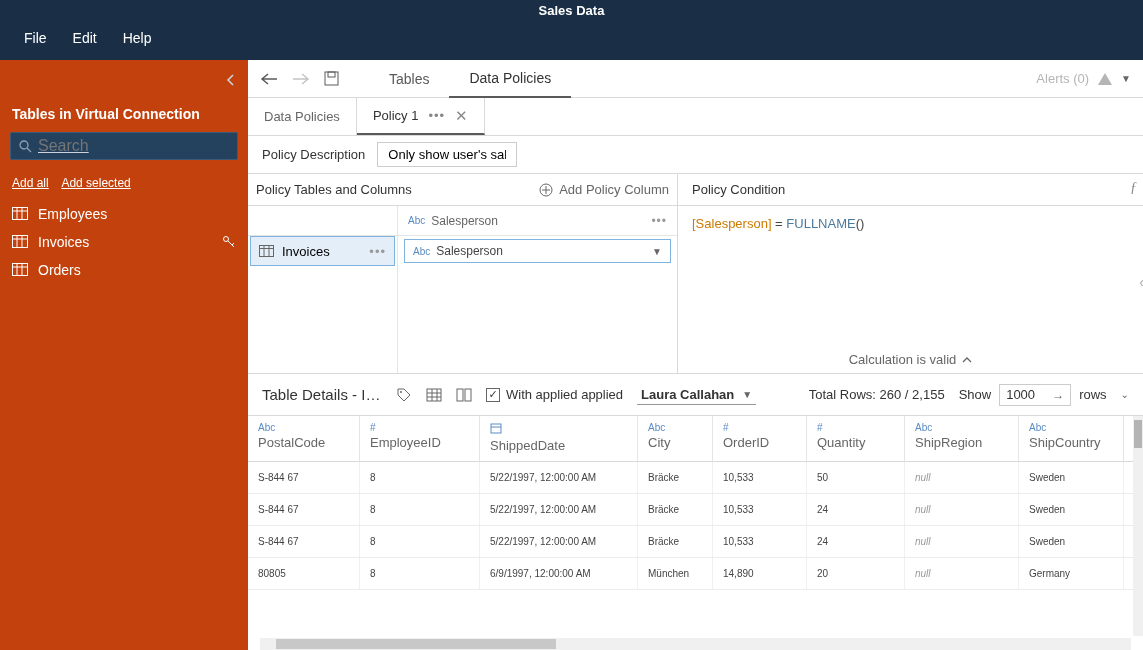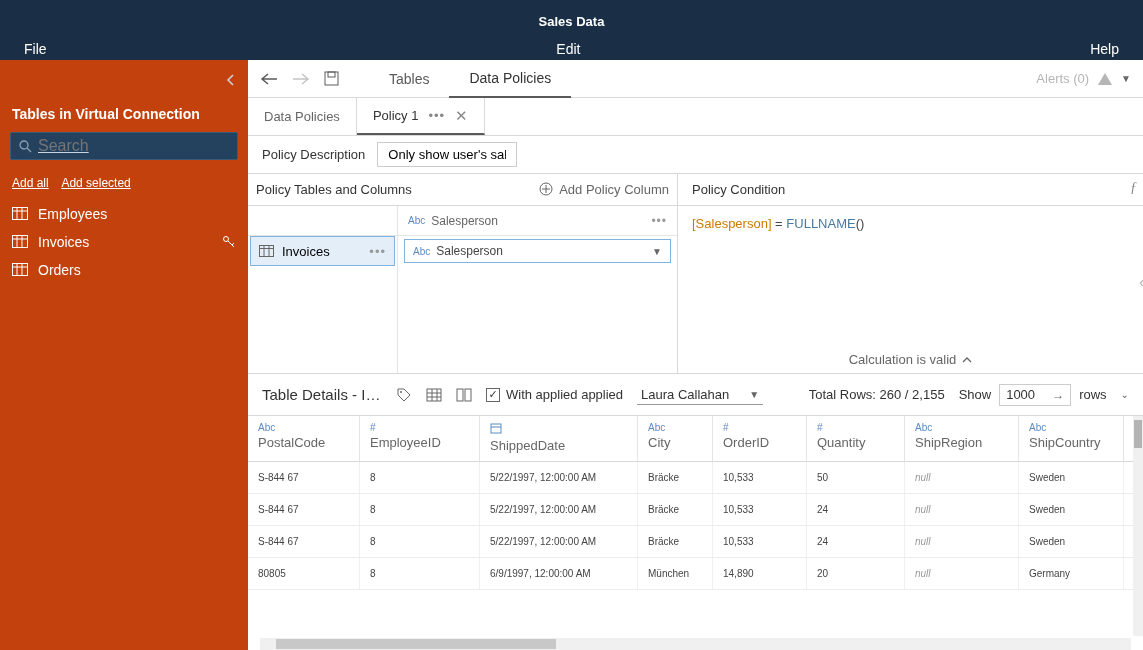--- a/index.html
+++ b/index.html
@@ -1,19 +1,19 @@
 <!DOCTYPE html>
 <html><head>
 <meta charset="utf-8">
 <style>
 * { box-sizing: border-box; margin: 0; padding: 0; font-family: -apple-system, BlinkMacSystemFont, "Segoe UI", Arial, sans-serif; }
 html, body { width: 1143px; height: 650px; overflow: hidden; background: #fff; }
 .topbar { background: #1a2f45; color: #fff; height: 60px; }
-.topbar-title { text-align: center; font-size: 13px; font-weight: 600; padding: 14px 0 4px; }
-.topbar-menu { display: flex; gap: 26px; padding: 8px 24px 10px; font-size: 14px; justify-content: space-between; }
+.topbar-title { text-align: center; font-size: 13px; font-weight: 600; padding: 3px 0 4px; }
+.topbar-menu { display: flex; gap: 26px; padding: 8px 24px 10px; font-size: 14px; }
 .topbar-menu span { cursor: pointer; }
 .body { display: flex; height: 590px; }
 .sidebar { width: 248px; background: #c2410c; color: #fff; position: relative; }
 .sidebar-collapse { position: absolute; top: 14px; right: 12px; color: #cbd5e1; cursor: pointer; font-size: 14px; }
 .sidebar-title { font-size: 14px; font-weight: 600; padding: 46px 12px 10px; color: #fff; }
 .search-box { margin: 0 10px 10px; background: #24415e; border: 1px solid #3a5a7a; border-radius: 2px; display: flex; align-items: center; padding: 4px 8px; }
 .search-box input { background: transparent; border: none; outline: none; color: #cbd5e1; font-size: 16px; width: 100%; text-decoration: underline; }
 .search-box .mag { margin-right: 6px; color: #8aa0b4; display: flex; }
 .add-links { padding: 6px 12px 10px; font-size: 12px; }
 .add-links span { text-decoration: underline; cursor: pointer; margin-right: 10px; color: #fff; }
@@ -32,21 +32,21 @@
 .policy-tabs { height: 38px; border-bottom: 1px solid #d9d9d9; display: flex; align-items: stretch; }
 .ptab { padding: 0 16px; display: flex; align-items: center; font-size: 13px; color: #666; cursor: pointer; border-right: 1px solid #d9d9d9; }
 .ptab.active { color: #333; border-bottom: 2px solid #5a5a5a; border-right: 1px solid #d9d9d9; }
 .ptab .more { margin-left: 10px; letter-spacing: 1px; color: #888; }
 .ptab .close { margin-left: 10px; color: #888; font-size: 15px; }
 .policy-desc { height: 38px; border-bottom: 1px solid #d9d9d9; display: flex; align-items: center; padding: 0 14px; gap: 12px; font-size: 13px; color: #333; }
 .desc-input { border: 1px solid #ccc; padding: 4px 10px; font-size: 13px; width: 140px; }
 .policy-split { display: flex; height: 200px; border-bottom: 1px solid #d9d9d9; position: relative; }
 .policy-left { width: 430px; border-right: 1px solid #d9d9d9; display: flex; flex-direction: column; }
 .policy-left-hdr { height: 32px; border-bottom: 1px solid #d9d9d9; display: flex; align-items: center; padding: 0 8px; font-size: 13px; color: #333; }
-.add-col { margin-left: auto; color: #666; display: flex; gap: 6px; cursor: pointer; }
+.add-col { margin-left: auto; color: #666; display: flex; align-items: center; gap: 6px; cursor: pointer; }
 .pl-body { flex: 1; display: flex; }
 .pl-tables { width: 150px; border-right: 1px solid #e5e5e5; }
 .pl-columns { flex: 1; }
 .pl-col-hdr { height: 30px; border-bottom: 1px solid #e5e5e5; display: flex; align-items: center; padding: 0 10px; font-size: 12px; color: #666; }
 .abc { font-size: 10px; color: #5a8bc4; margin-right: 6px; }
 .pl-col-hdr .more { margin-left: auto; letter-spacing: 1px; color: #999; cursor: pointer; }
 .pl-tbl-row { height: 30px; display: flex; align-items: center; padding: 0 8px; font-size: 13px; background: #e3eef8; border: 1px solid #7fb3e0; margin: 0 2px; cursor: pointer; }
 .pl-tbl-row .tbl-ic2 { margin-right: 8px; display: flex; }
 .pl-tbl-row .more { margin-left: auto; letter-spacing: 1px; color: #999; }
 .col-select { margin: 3px 6px; border: 1px solid #7fb3e0; background: #fff; height: 24px; display: flex; align-items: center; padding: 0 8px; font-size: 12px; color: #444; cursor: pointer; }
@@ -57,21 +57,21 @@
 .condition-area { flex: 1; padding: 10px 14px; font-family: Consolas, monospace; font-size: 13px; color: #444; }
 .token-field { color: #cc7a00; }
 .token-fn { color: #4a7a9e; }
 .calc-valid { text-align: center; font-size: 13px; color: #666; padding: 6px 0; display: flex; justify-content: center; align-items: center; gap: 6px; }
 .right-handle { position: absolute; right: -1px; top: 50%; color: #aaa; font-size: 14px; }
 .details-bar { height: 42px; border-bottom: 1px solid #d9d9d9; display: flex; align-items: center; padding: 0 14px; gap: 14px; font-size: 13px; color: #333; }
 .details-title { font-size: 15px; color: #333; max-width: 120px; white-space: nowrap; overflow: hidden; text-overflow: ellipsis; }
 .tag-ic, .grid-ic, .grid2-ic { color: #666; cursor: pointer; display: flex; }
 .chk { display: flex; align-items: center; gap: 6px; cursor: pointer; }
 .chk-box { width: 14px; height: 14px; border: 1px solid #666; display: flex; align-items: center; justify-content: center; font-size: 11px; }
-.user-dd { border-bottom: 1px solid #999; padding: 2px 4px; cursor: pointer; display: flex; align-items: center; gap: 20px; }
+.user-dd { border-bottom: 1px solid #999; padding: 2px 4px; cursor: pointer; display: flex; align-items: center; gap: 8px; font-weight: bold; }
 .rows-info { margin-left: auto; }
 .show-group { display: flex; align-items: center; gap: 8px; }
 .num-input { border: 1px solid #ccc; width: 72px; height: 22px; display: flex; align-items: center; padding: 0 6px; font-size: 13px; justify-content: space-between; }
 .num-input .arrow { color: #666; font-size: 12px; }
 .caret-down { font-size: 10px; color: #666; cursor: pointer; }
 .data-grid { flex: 1; overflow: hidden; position: relative; }
 .grid-hdr { display: flex; border-bottom: 1px solid #d9d9d9; background: #fff; }
 .gcol { border-right: 1px solid #e5e5e5; padding: 6px 10px 8px; font-size: 13px; color: #666; }
 .gcol .type { font-size: 10px; color: #5a8bc4; display: block; margin-bottom: 2px; }
 .grow { display: flex; border-bottom: 1px solid #ececec; }

